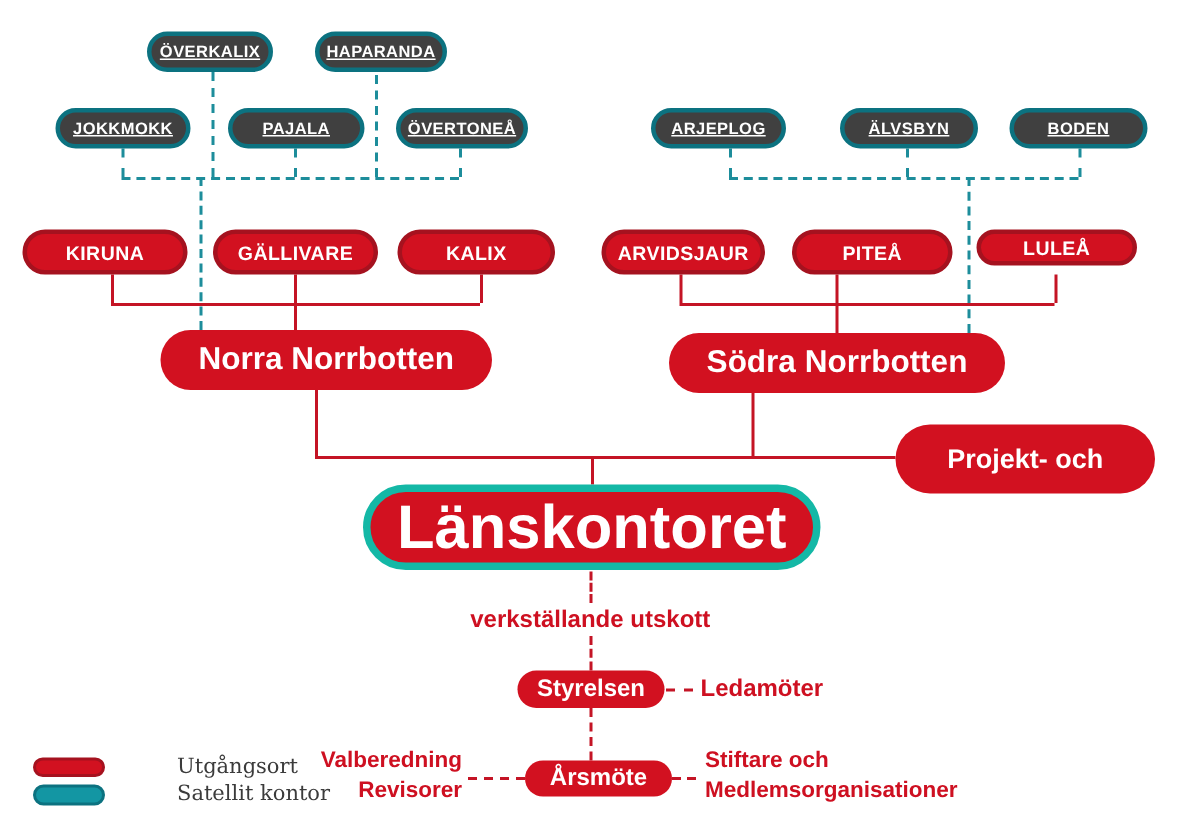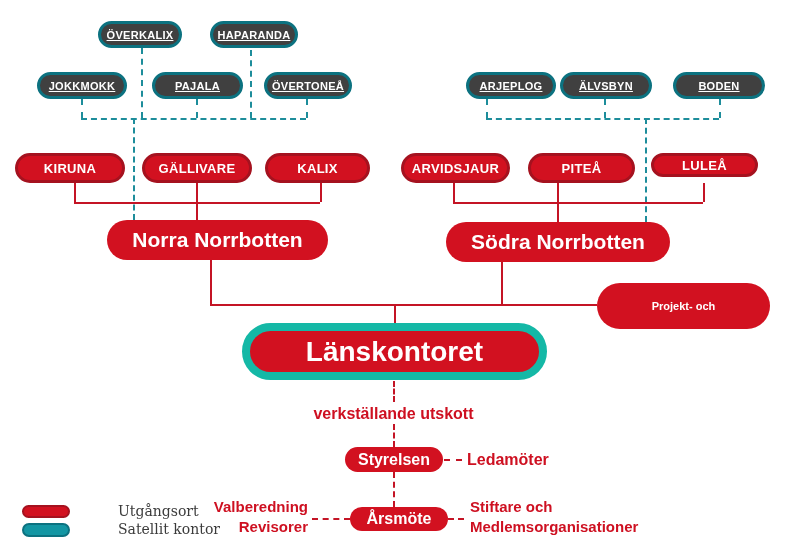--- a/index.html
+++ b/index.html
@@ -8,22 +8,22 @@
     font-family:"Liberation Sans", sans-serif; overflow:hidden;
   }
   .pill {
     position:absolute; box-sizing:border-box; border-radius:999px;
     display:flex; align-items:center; justify-content:center;
     color:#ffffff; font-weight:bold; text-align:center; white-space:nowrap;
   }
   .pill.teal  { background:#404040; border:3px solid #0c7280; font-size:11px; letter-spacing:.3px;text-decoration:underline; }
   .pill.red-s { background:#d21120; border:3px solid #a5121f; font-size:13px; letter-spacing:.3px; }
   .pill.red-m { background:#d21120; font-size:21px; }
-  .pill.red-2l{ background:#d21120; font-size:11px; line-height:19px; flex-direction:column; }
-  .pill.hq    { background:#d21120; border:8px solid #14b8a6; font-size:28px; }
+  .pill.red-2l{ background:#d21120; font-size:18px; line-height:19px; flex-direction:column; }
+  .pill.hq    { background:#d21120; border:5px solid #14b8a6; font-size:41px; }
   .pill.red-b { background:#d21120; font-size:16px; }
   .ln { position:absolute; }
   .srh { border-top:2px solid #c41425; height:0; }
   .srv { border-left:2px solid #c41425; width:0; }
   .dth { border-top:2px dashed #1d8d9b; height:0; }
   .dtv { border-left:2px dashed #1d8d9b; width:0; }
   .drh { border-top:2px dashed #c41425; height:0; }
   .drv { border-left:2px dashed #c41425; width:0; }
   .rlabel { position:absolute; color:#ce1021; font-weight:bold; font-size:15px; line-height:20px; }
   .rlabel.c { text-align:center; }
@@ -75,21 +75,21 @@
   <div class="ln drh" style="left:444px;top:459px;width:18px"></div>
   <div class="ln drv" style="left:393px;top:472px;height:35px"></div>
   <div class="ln drh" style="left:312px;top:518px;width:38px"></div>
   <div class="ln drh" style="left:448px;top:518px;width:16px"></div>
 
   <div class="pill teal" style="left:98px;top:21px;width:84px;height:27px">ÖVERKALIX</div>
   <div class="pill teal" style="left:210px;top:21px;width:88px;height:27px">HAPARANDA</div>
   <div class="pill teal" style="left:37px;top:72px;width:90px;height:27px">JOKKMOKK</div>
   <div class="pill teal" style="left:264px;top:72px;width:88px;height:27px">ÖVERTONEÅ</div>
   <div class="pill teal" style="left:152px;top:72px;width:91px;height:27px">PAJALA</div>
-  <div class="pill teal" style="left:466px;top:72px;width:90px;height:27px">ARJEPLOG</div>
+  <div class="pill teal" style="left:434px;top:72px;width:90px;height:27px">ARJEPLOG</div>
   <div class="pill teal" style="left:560px;top:72px;width:92px;height:27px">ÄLVSBYN</div>
   <div class="pill teal" style="left:673px;top:72px;width:92px;height:27px">BODEN</div>
 
   <div class="pill red-s" style="left:15px;top:153px;width:110px;height:30px">KIRUNA</div>
   <div class="pill red-s" style="left:142px;top:153px;width:110px;height:30px">GÄLLIVARE</div>
   <div class="pill red-s" style="left:265px;top:153px;width:105px;height:30px">KALIX</div>
   <div class="pill red-s" style="left:401px;top:153px;width:109px;height:30px">ARVIDSJAUR</div>
   <div class="pill red-s" style="left:528px;top:153px;width:107px;height:30px">PITEÅ</div>
   <div class="pill red-s" style="left:651px;top:153px;width:107px;height:24px">LULEÅ</div>
 

